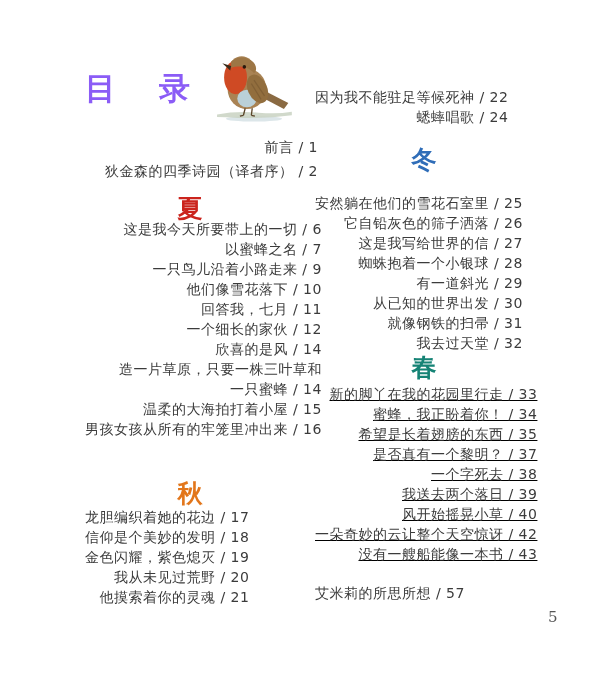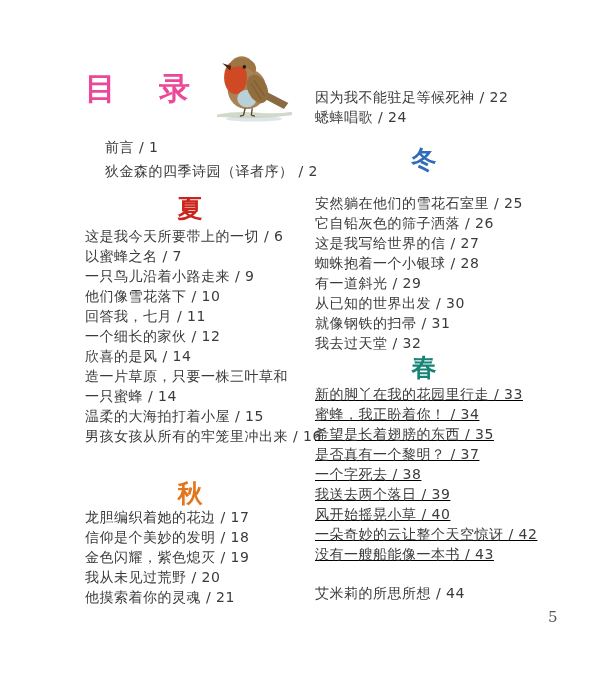--- a/index.html
+++ b/index.html
@@ -6,42 +6,42 @@
   body{
     width:600px;height:678px;
     background:#ffffff;
     font-family:"DejaVu Sans","Liberation Sans",sans-serif;
     overflow:hidden;
   }
   .page{position:relative;width:600px;height:678px;background:#fff;}
   .title{
     position:absolute;left:85px;top:68px;
     font-family:"DejaVu Serif","Liberation Serif",serif;
-    font-size:31px;font-weight:bold;color:#ec4899;
+    font-size:31px;font-weight:bold;color:#8b5cf6;
     letter-spacing:6px;white-space:pre;text-align:center;
   }
   .bird{position:absolute;left:210px;top:50px;}
   .line{
     font-size:14px;line-height:20px;color:#3b3b3b;
     letter-spacing:0.5px;white-space:nowrap;
   }
   .front .line{line-height:24px;margin-left:20px;}
-  .block{position:absolute;}
+  .block{position:absolute;text-align:right;}
   .season{
     position:absolute;width:210px;text-align:center;
     font-size:25px;line-height:32px;font-weight:bold;
     font-family:"DejaVu Serif","Liberation Serif",serif;
   }
   .season.summer{color:#cb241d;}
   .season.autumn{color:#e2761b;}
   .season.winter{color:#2f6db8;}
   .season.spring{color:#158375;}
   #front-block{left:85px;top:135px;}
   #summer-header{left:85px;top:193px;}
-  #summer-block{left:85px;top:226px;}
+  #summer-block{left:85px;top:219px;}
   #autumn-header{left:85px;top:478px;}
   #autumn-left-block{left:85px;top:507px;}
   #autumn-right-block{left:315px;top:87px;}
   #winter-header{left:315px;top:144px;width:218px;}
   #winter-block{left:315px;top:193px;}
   #spring-header{left:315px;top:352px;width:218px;}
   #spring-block{left:315px;top:384px;text-decoration:underline;}
   #closing-block{left:315px;top:583px;}
   .pagenum{
     position:absolute;left:548px;top:608px;
@@ -129,18 +129,18 @@
     <div class="line">希望是长着翅膀的东西 / 35</div>
     <div class="line">是否真有一个黎明？ / 37</div>
     <div class="line">一个字死去 / 38</div>
     <div class="line">我送去两个落日 / 39</div>
     <div class="line">风开始摇晃小草 / 40</div>
     <div class="line">一朵奇妙的云让整个天空惊讶 / 42</div>
     <div class="line">没有一艘船能像一本书 / 43</div>
   </div>
 
   <div id="closing-block" class="block">
-    <div class="line">艾米莉的所思所想 / 44</div>
+    <div class="line">艾米莉的所思所想 / 57</div>
   </div>
 
   <div class="pagenum">5</div>
 
 </div>
 
 </body></html>

